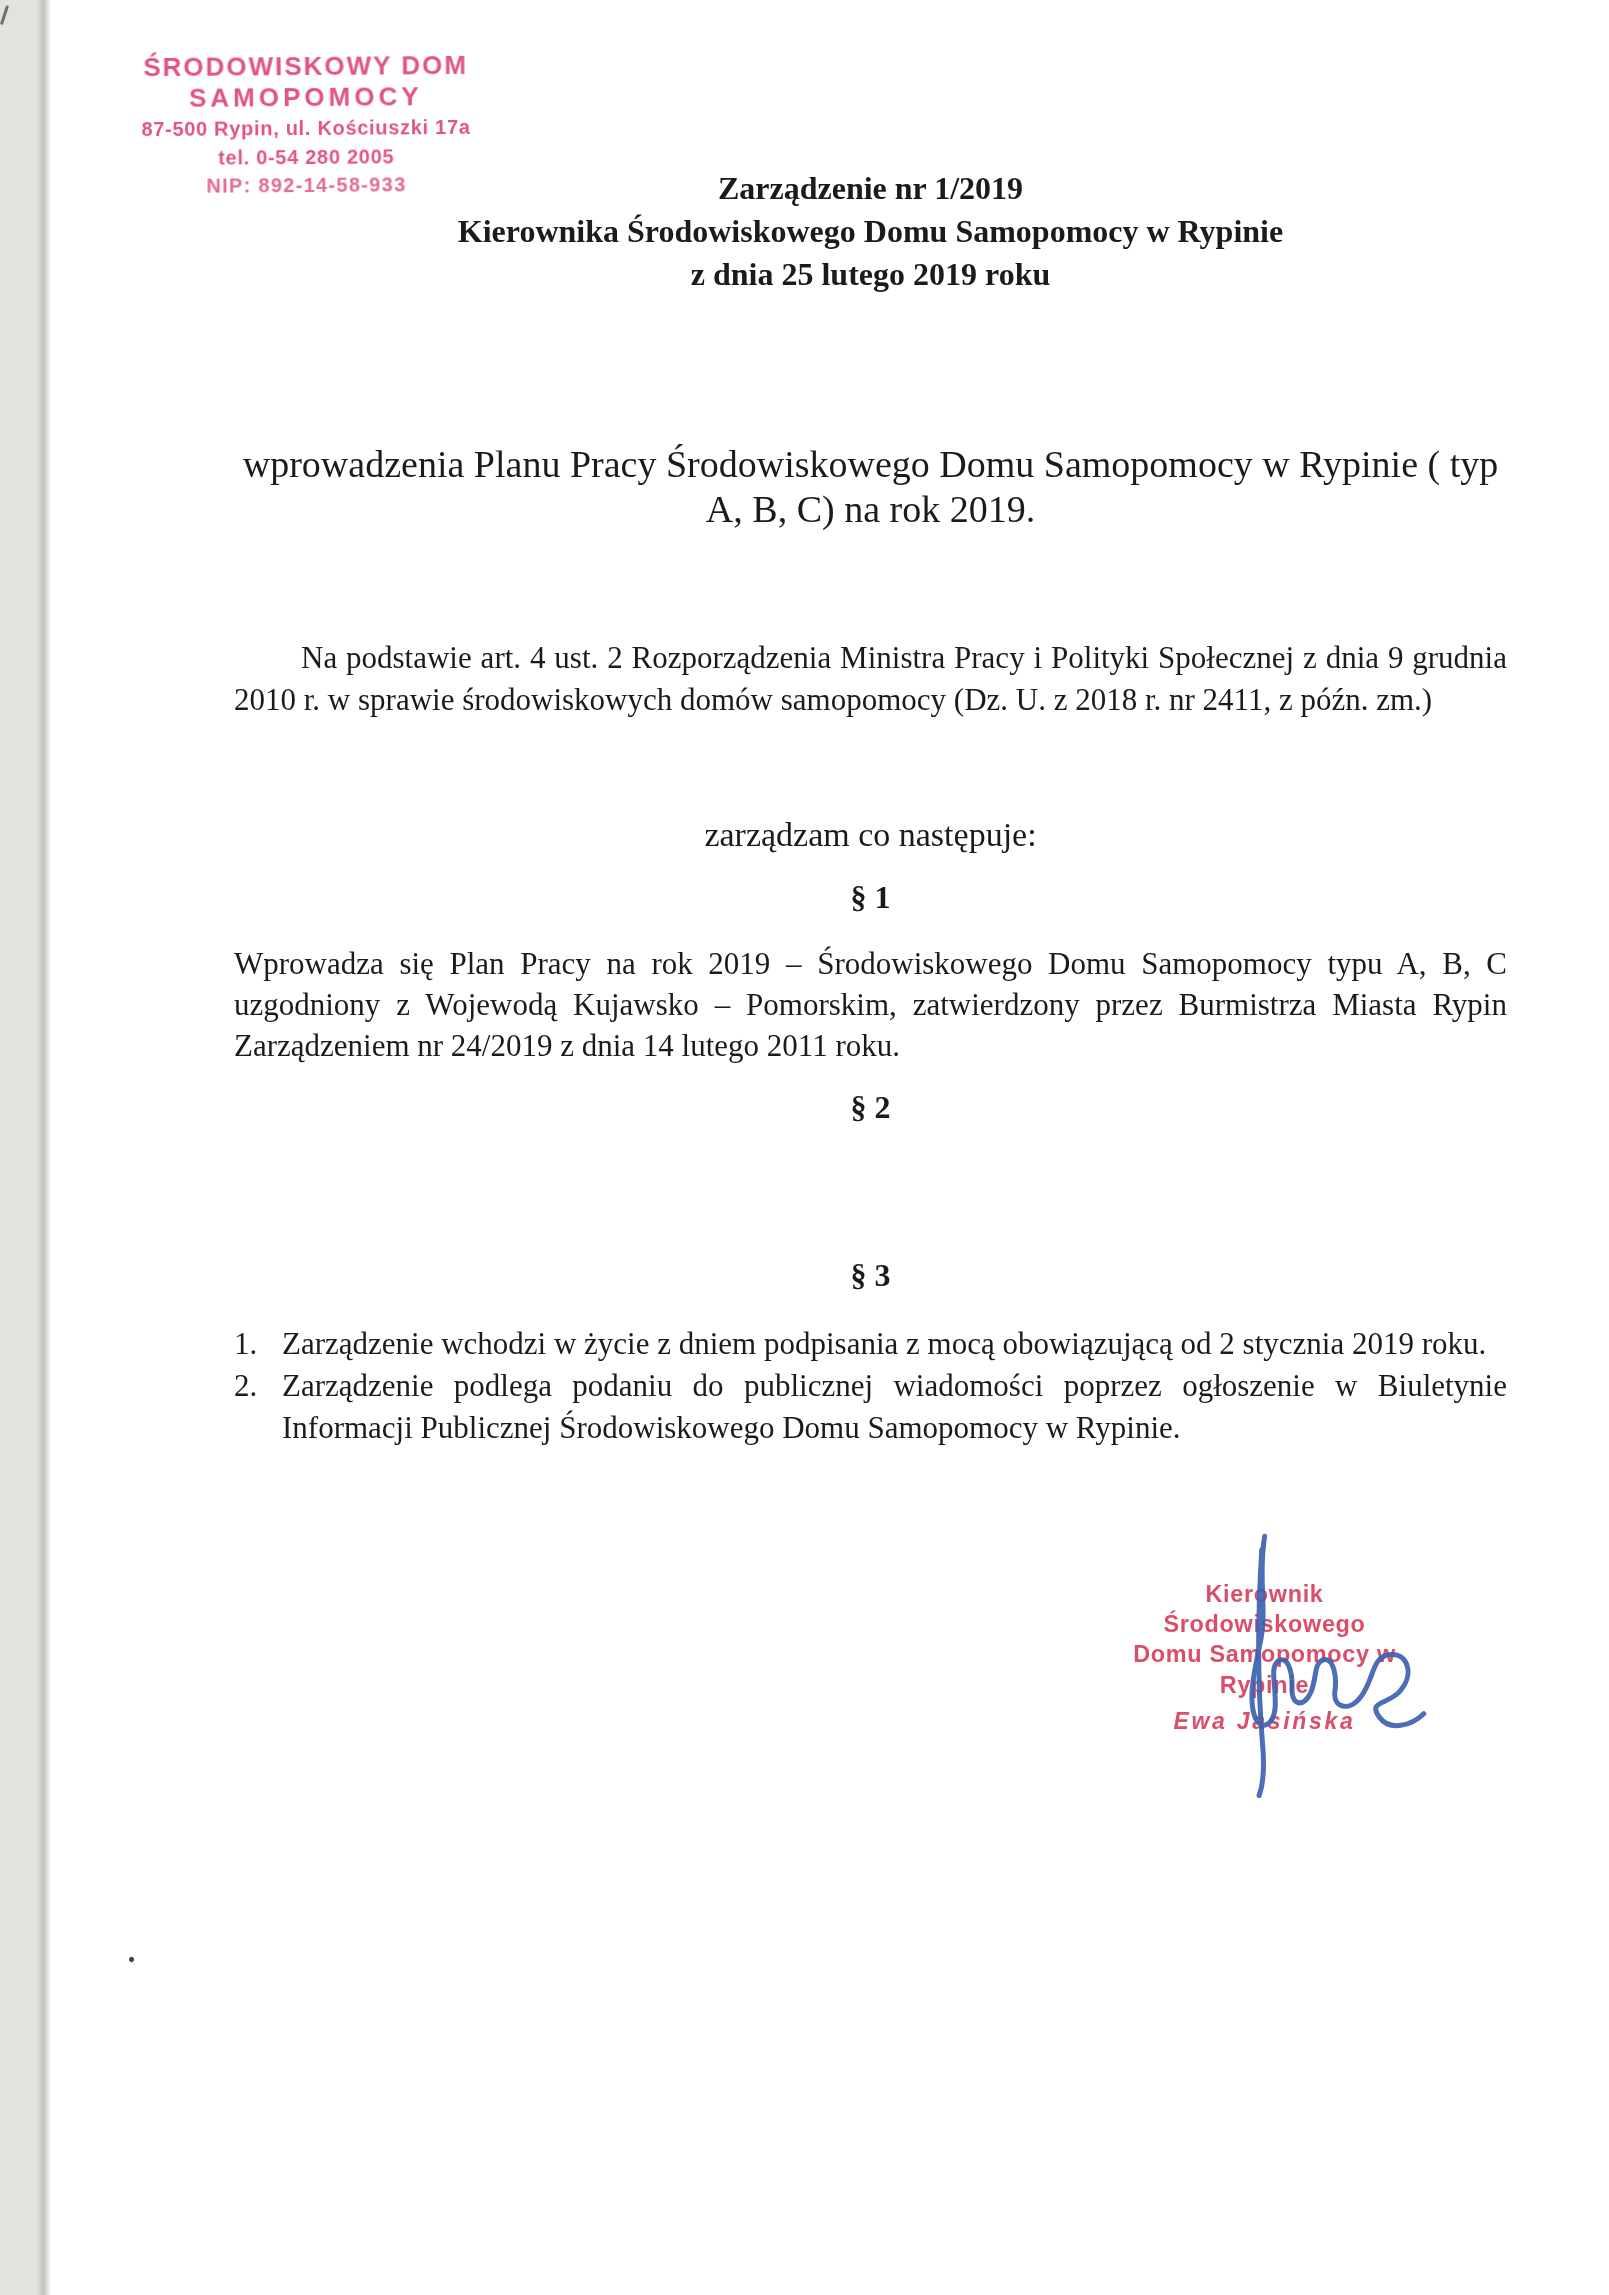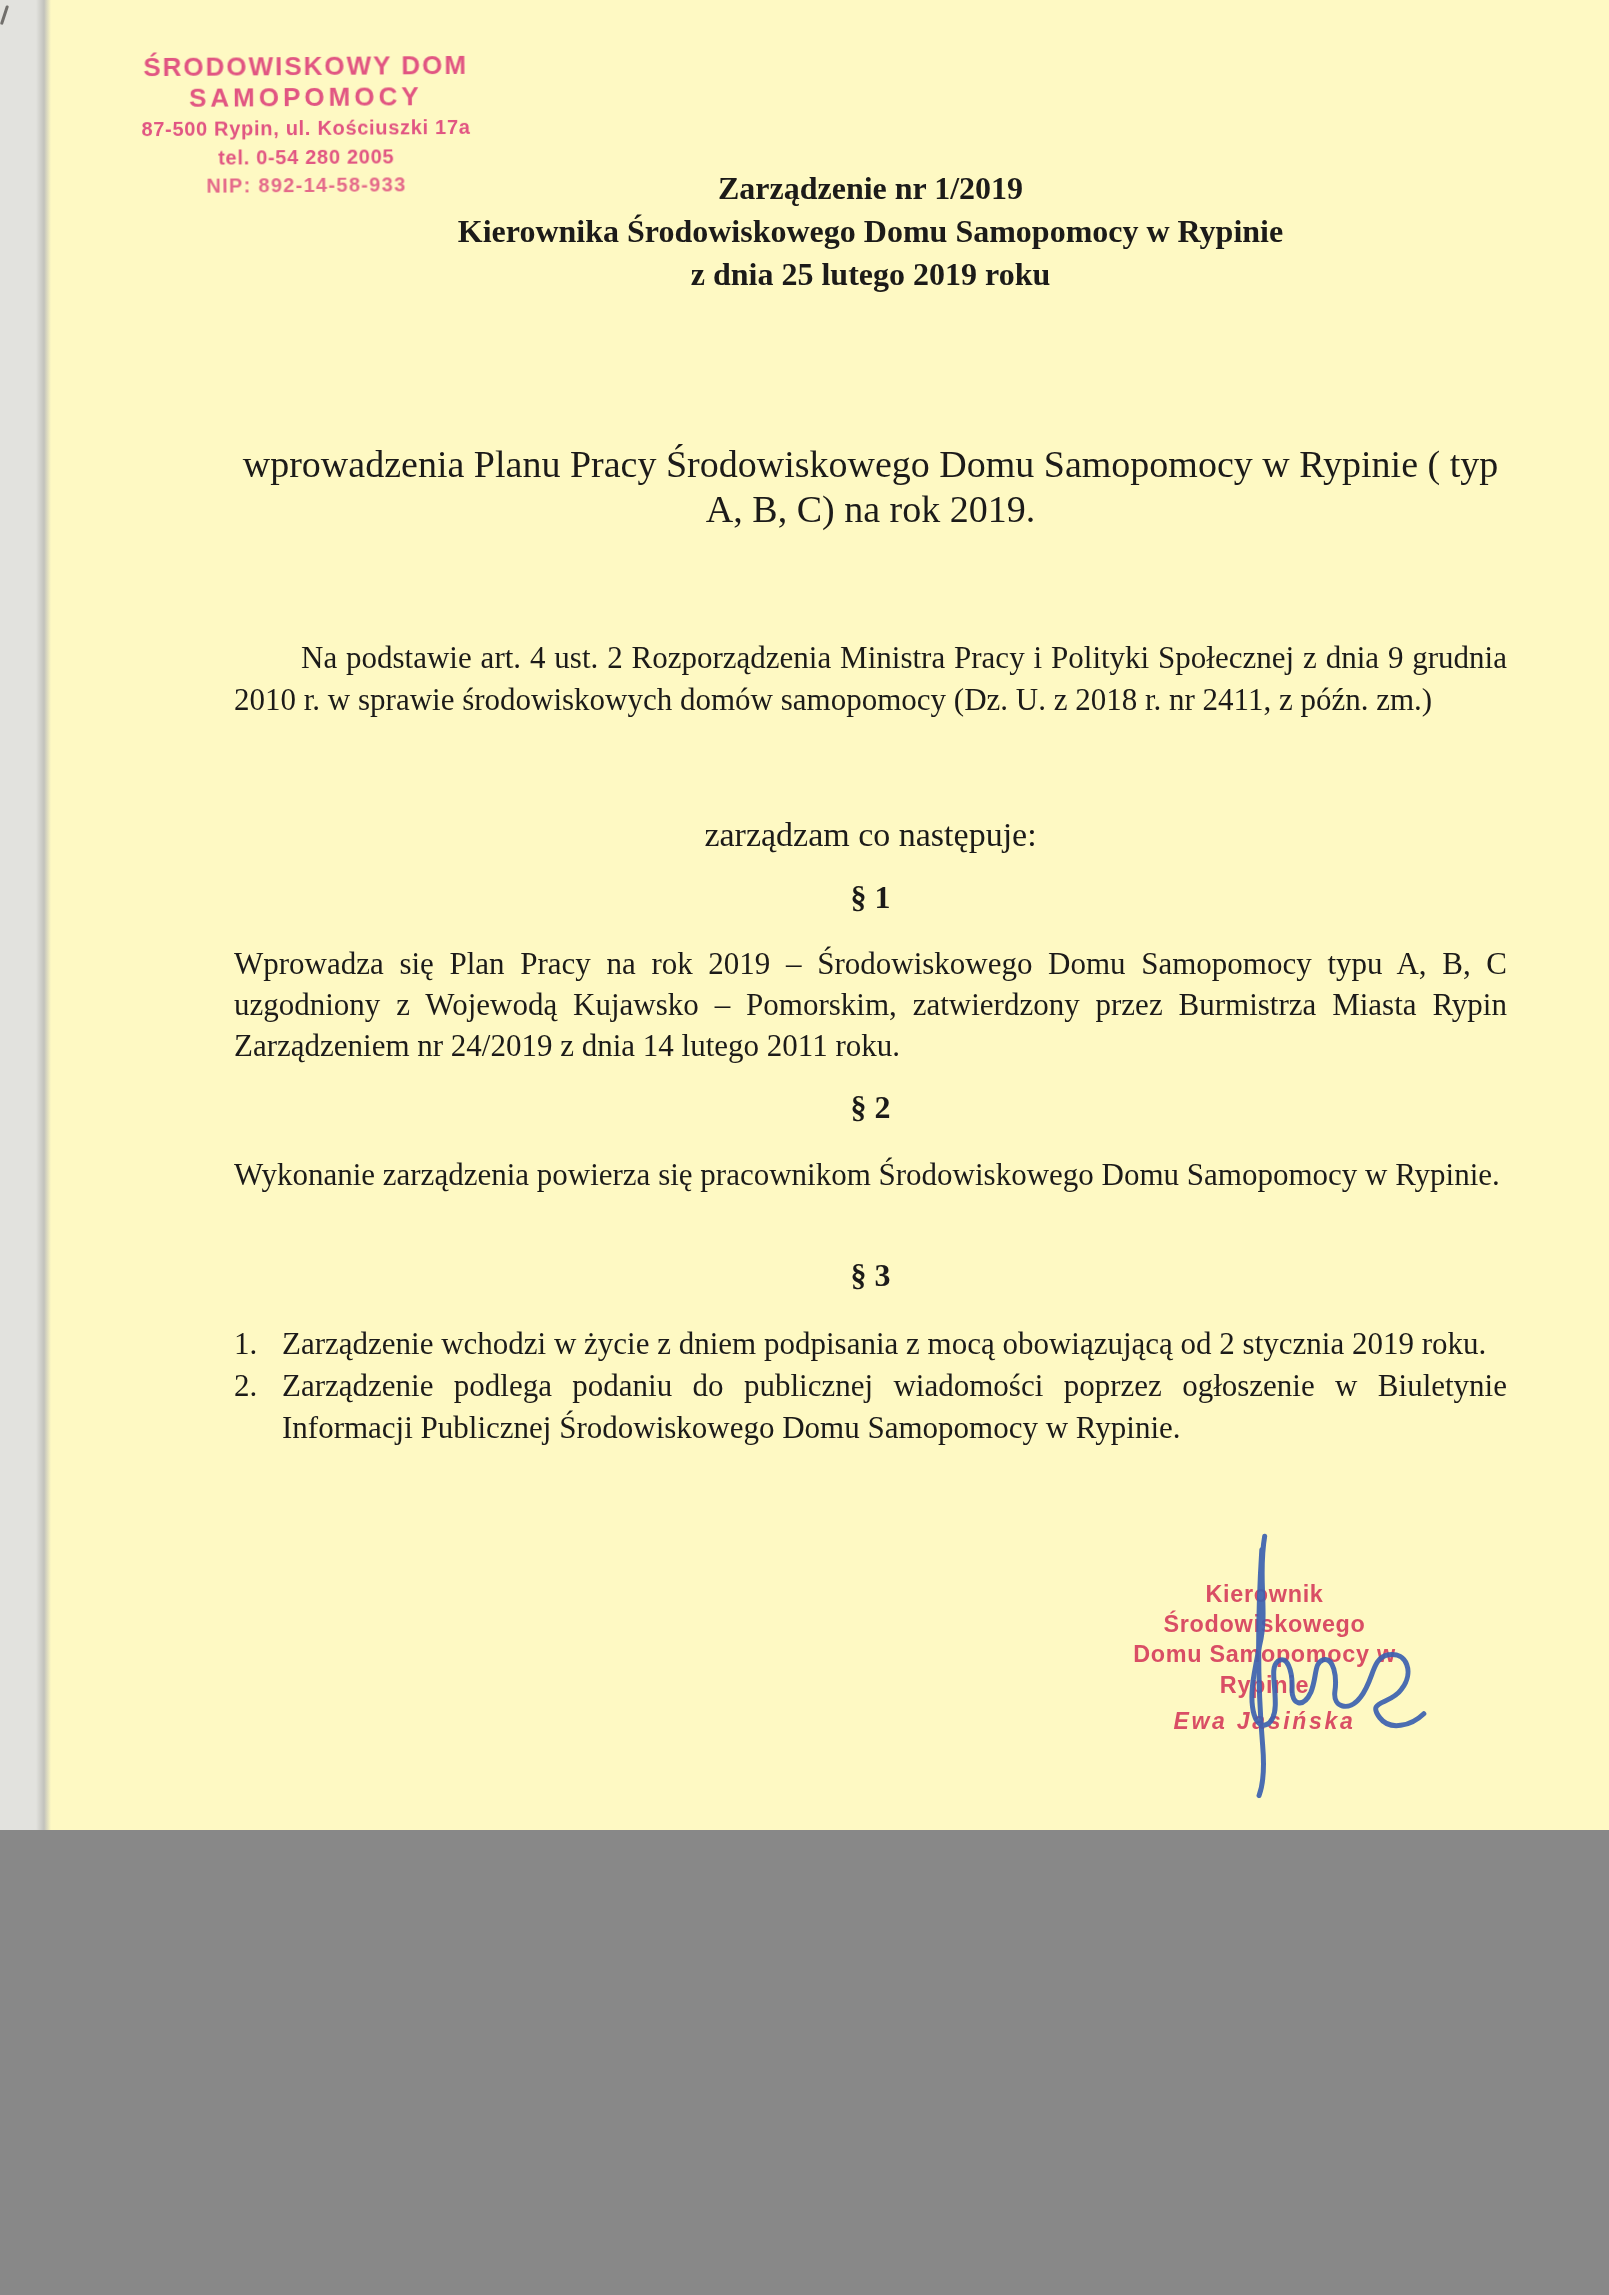--- a/index.html
+++ b/index.html
@@ -1,20 +1,20 @@
 <!DOCTYPE html>
 <html lang="pl" style="font-size:10.7px"><head>
 <meta charset="utf-8">
 <style>
   html, body { margin: 0; padding: 0; background: #888; }
   .page {
     position: relative;
     width: 1609px;
-    height: 1830px;
-    background: #fef9c3;
+    height: 2295px;
+    background: #ffffff;
     overflow: hidden;
     font-family: "Liberation Serif", serif;
     color: #1c1b19;
   }
   
   .edge-band {
     position: absolute; left: 0; top: 0; height: 100%; width: 53px;
     background: linear-gradient(90deg,
       #e2e2de 0px, #e2e2de 36px,
       #d2d2cd 40px, #c2c2bc 44px,
@@ -128,21 +128,20 @@
   <div class="col subject-block">wprowadzenia Planu Pracy Środowiskowego Domu Samopomocy w Rypinie ( typ A, B, C) na rok 2019.</div>
 
   <div class="col legal-basis">Na podstawie art. 4 ust. 2 Rozporządzenia Ministra Pracy i Polityki Społecznej z dnia 9 grudnia 2010 r. w sprawie środowiskowych domów samopomocy (Dz. U. z 2018 r. nr 2411, z późn. zm.)</div>
 
   <div class="col order-intro">zarządzam co następuje:</div>
 
   <div class="col sec-symbol sym-1">§ 1</div>
   <div class="col sec-text txt-1">Wprowadza się Plan Pracy na rok 2019 – Środowiskowego Domu Samopomocy typu A, B, C uzgodniony z Wojewodą Kujawsko – Pomorskim, zatwierdzony przez Burmistrza Miasta Rypin Zarządzeniem  nr 24/2019 z dnia 14 lutego 2011 roku.</div>
 
   <div class="col sec-symbol sym-2">§ 2</div>
-  <div class="col sec-text txt-2">Wykonanie zarządzenia powierza się pracownikom Środowiskowego Domu Samopomocy w Rypinie.</div>
 
   <div class="col sec-symbol sym-3">§ 3</div>
   <div class="col list-block">
     <div class="list-item">
       <span class="num">1.</span>
       <span class="itxt">Zarządzenie wchodzi w życie z dniem podpisania z mocą obowiązującą od 2 stycznia 2019 roku.</span>
     </div>
     <div class="list-item">
       <span class="num">2.</span>
       <span class="itxt">Zarządzenie podlega podaniu do publicznej wiadomości poprzez ogłoszenie w Biuletynie Informacji Publicznej Środowiskowego Domu Samopomocy w Rypinie.</span>

